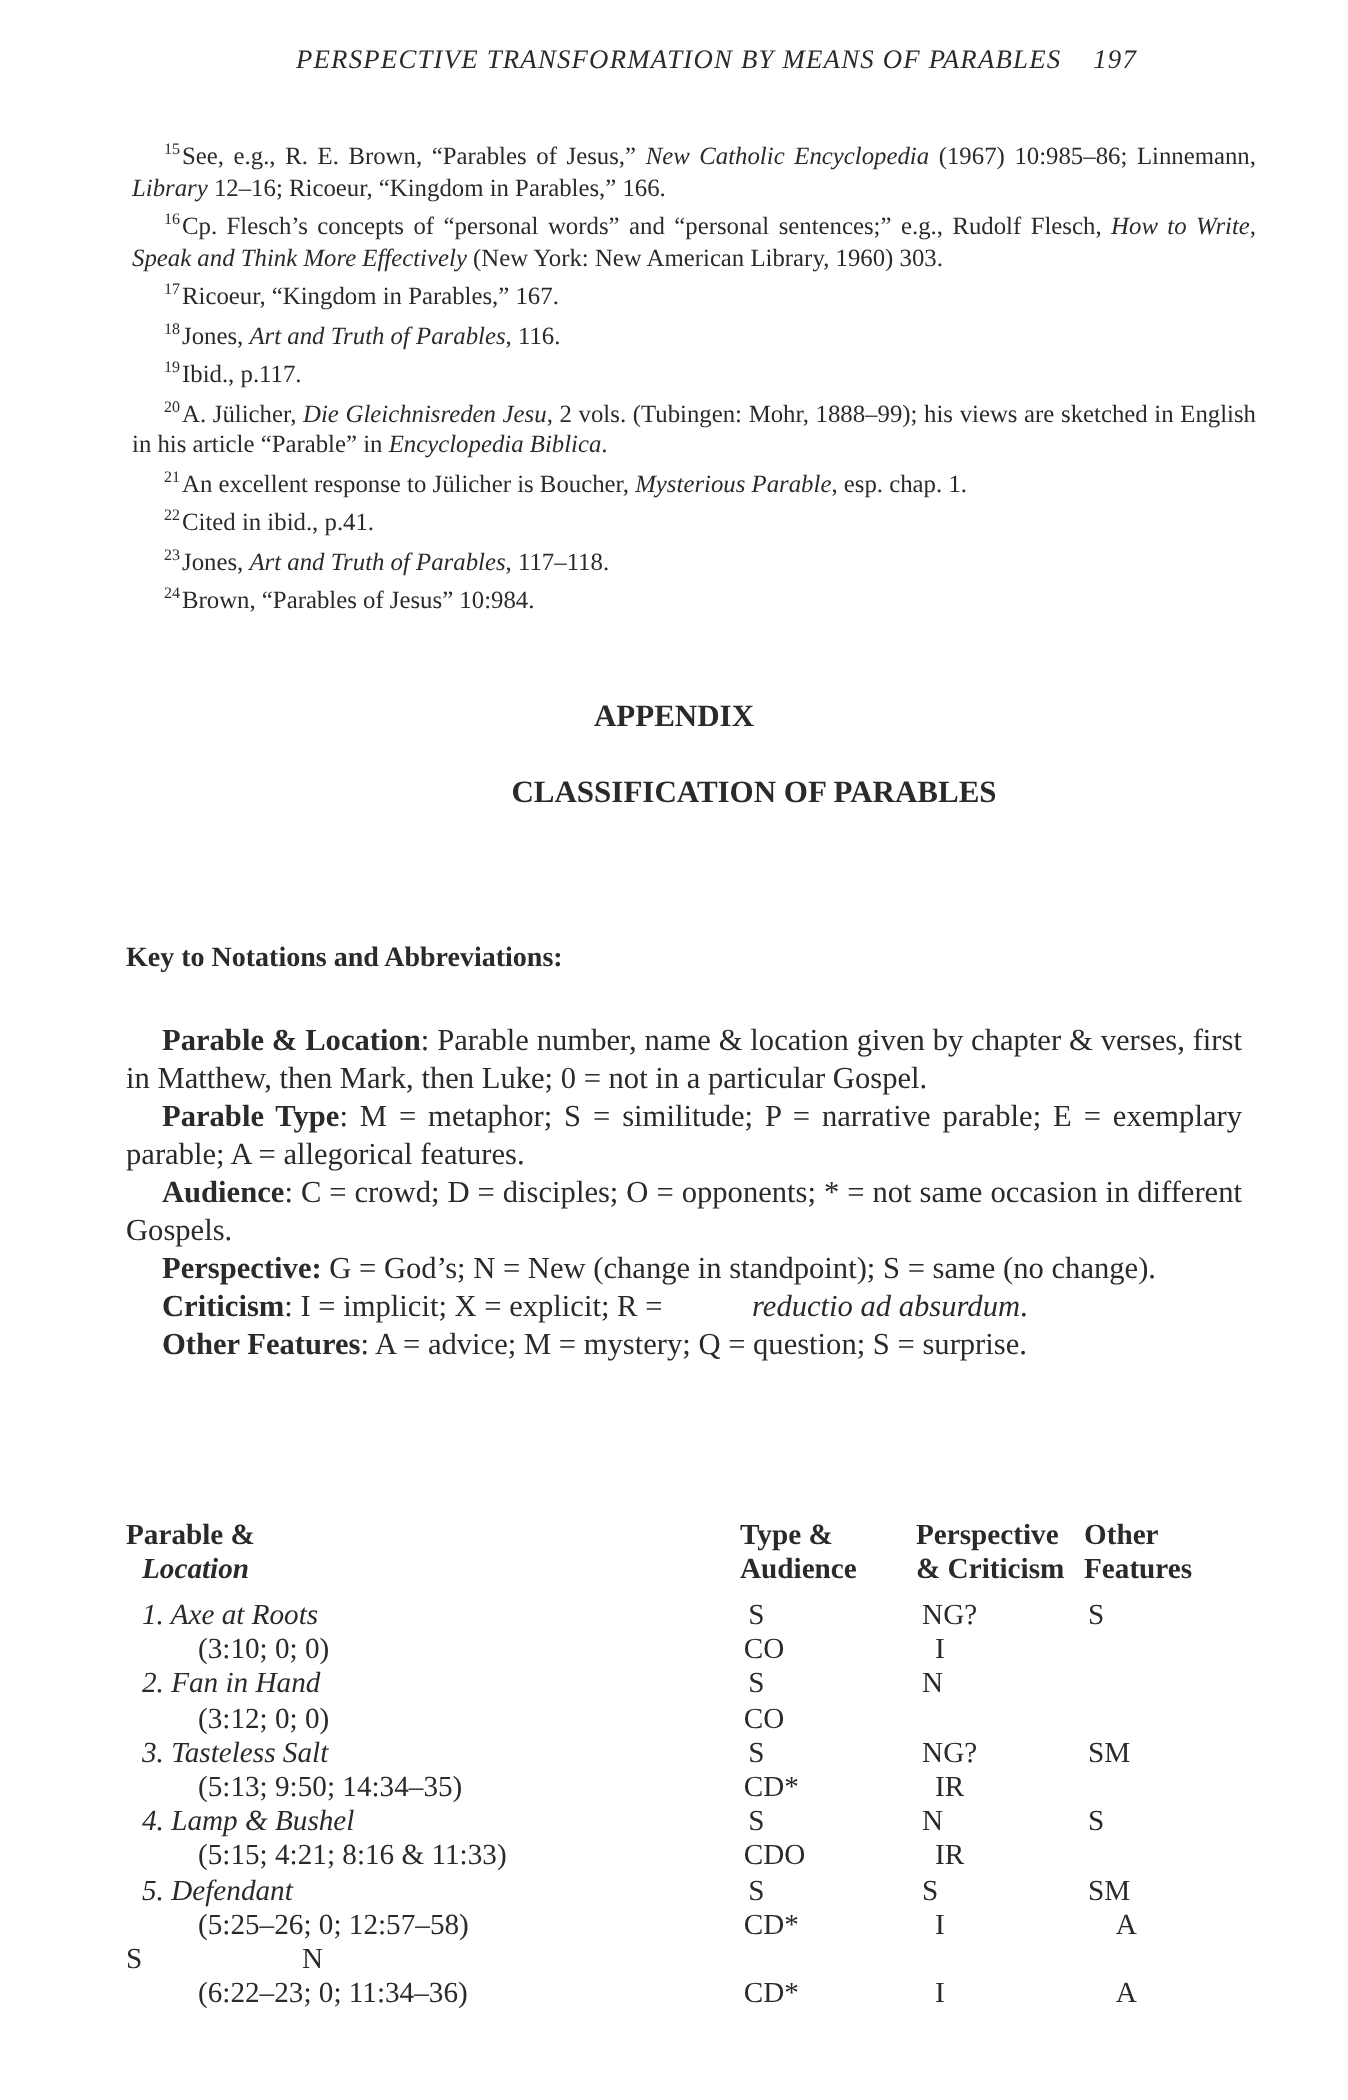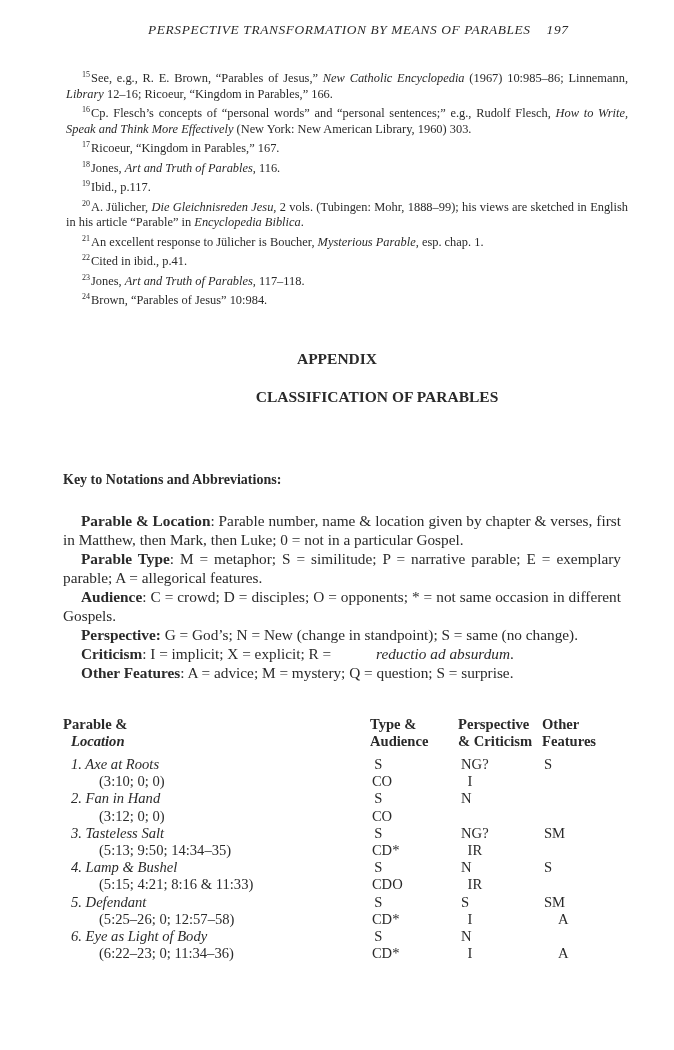--- a/index.html
+++ b/index.html
@@ -34,21 +34,21 @@
       font-weight: bold; font-size: 14px;
     }
     .key {
       position: absolute; left: 63px; top: 511px; width: 558px;
       font-size: 15.3px; line-height: 19px; text-align: justify;
     }
     .key p { margin: 0; text-indent: 18px; }
     .key b { font-weight: bold; }
     .key i { font-style: italic; margin-left: 41px; }
     .tbl {
-      position: absolute; left: 63px; top: 716px; width: 560px;
+      position: absolute; left: 63px; top: 760px; width: 560px;
       font-size: 14.6px; line-height: 17.2px;
     }
     .th-row { display: flex; font-weight: bold; margin-bottom: 6px; }
     .th { line-height: 17px; }
     .c1 { width: 307px; }
     .c2 { width: 88px; }
     .c3 { width: 84px; }
     .c4 { width: 80px; }
     .row { display: flex; align-items: center; }
     .sub { display: flex; }
@@ -177,21 +177,20 @@
         </div>
         <div class="sub">
           <div class="c1 indent2">(5:25–26; 0; 12:57–58)</div>
           <div class="c2 aud">CD*</div>
           <div class="c3 crit">I</div>
           <div class="c4 of2">A</div>
         </div>
       </div>
       <div>
         <div class="row">
-          <div class="c1 indent1">6.  Eye as Light of Body</div>
           <div class="c2">S</div>
           <div class="c3">N</div>
           <div class="c4">&nbsp;</div>
         </div>
         <div class="sub">
           <div class="c1 indent2">(6:22–23; 0; 11:34–36)</div>
           <div class="c2 aud">CD*</div>
           <div class="c3 crit">I</div>
           <div class="c4 of2">A</div>
         </div>

